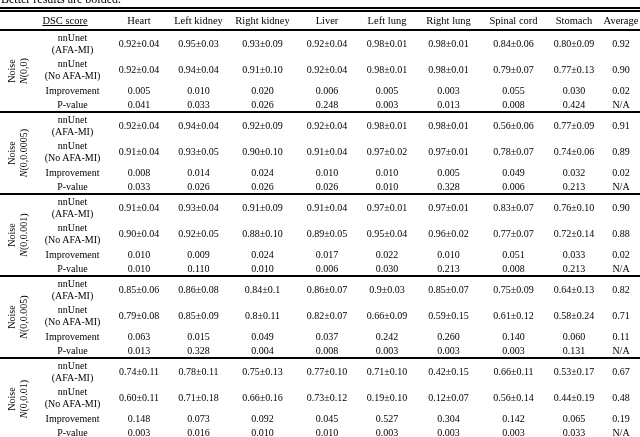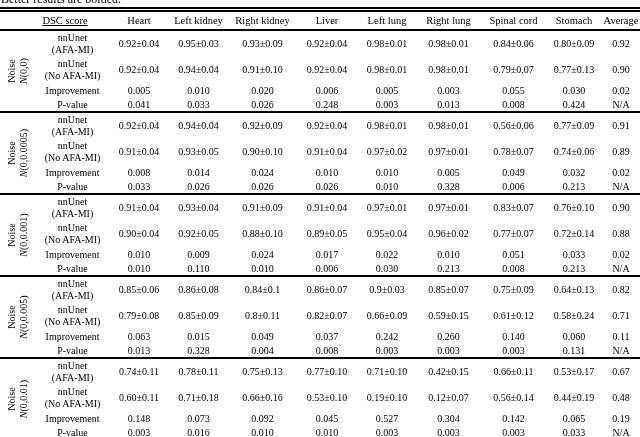--- a/index.html
+++ b/index.html
@@ -341,21 +341,21 @@
           <td class="val b">0.42±0.15</td>
           <td class="val b">0.66±0.11</td>
           <td class="val b">0.53±0.17</td>
           <td class="val b">0.67</td>
         </tr>
         <tr class="tall">
           <td class="rowlabel">nnUnet<br>(No AFA-MI)</td>
           <td class="val">0.60±0.11</td>
           <td class="val">0.71±0.18</td>
           <td class="val">0.66±0.16</td>
-          <td class="val">0.53±0.10</td>
+          <td class="val">0.73±0.12</td>
           <td class="val">0.19±0.10</td>
           <td class="val">0.12±0.07</td>
           <td class="val">0.56±0.14</td>
           <td class="val">0.44±0.19</td>
           <td class="val">0.48</td>
         </tr>
         <tr class="small">
           <td class="rowlabel">Improvement</td>
           <td class="val">0.148</td>
           <td class="val">0.073</td>

